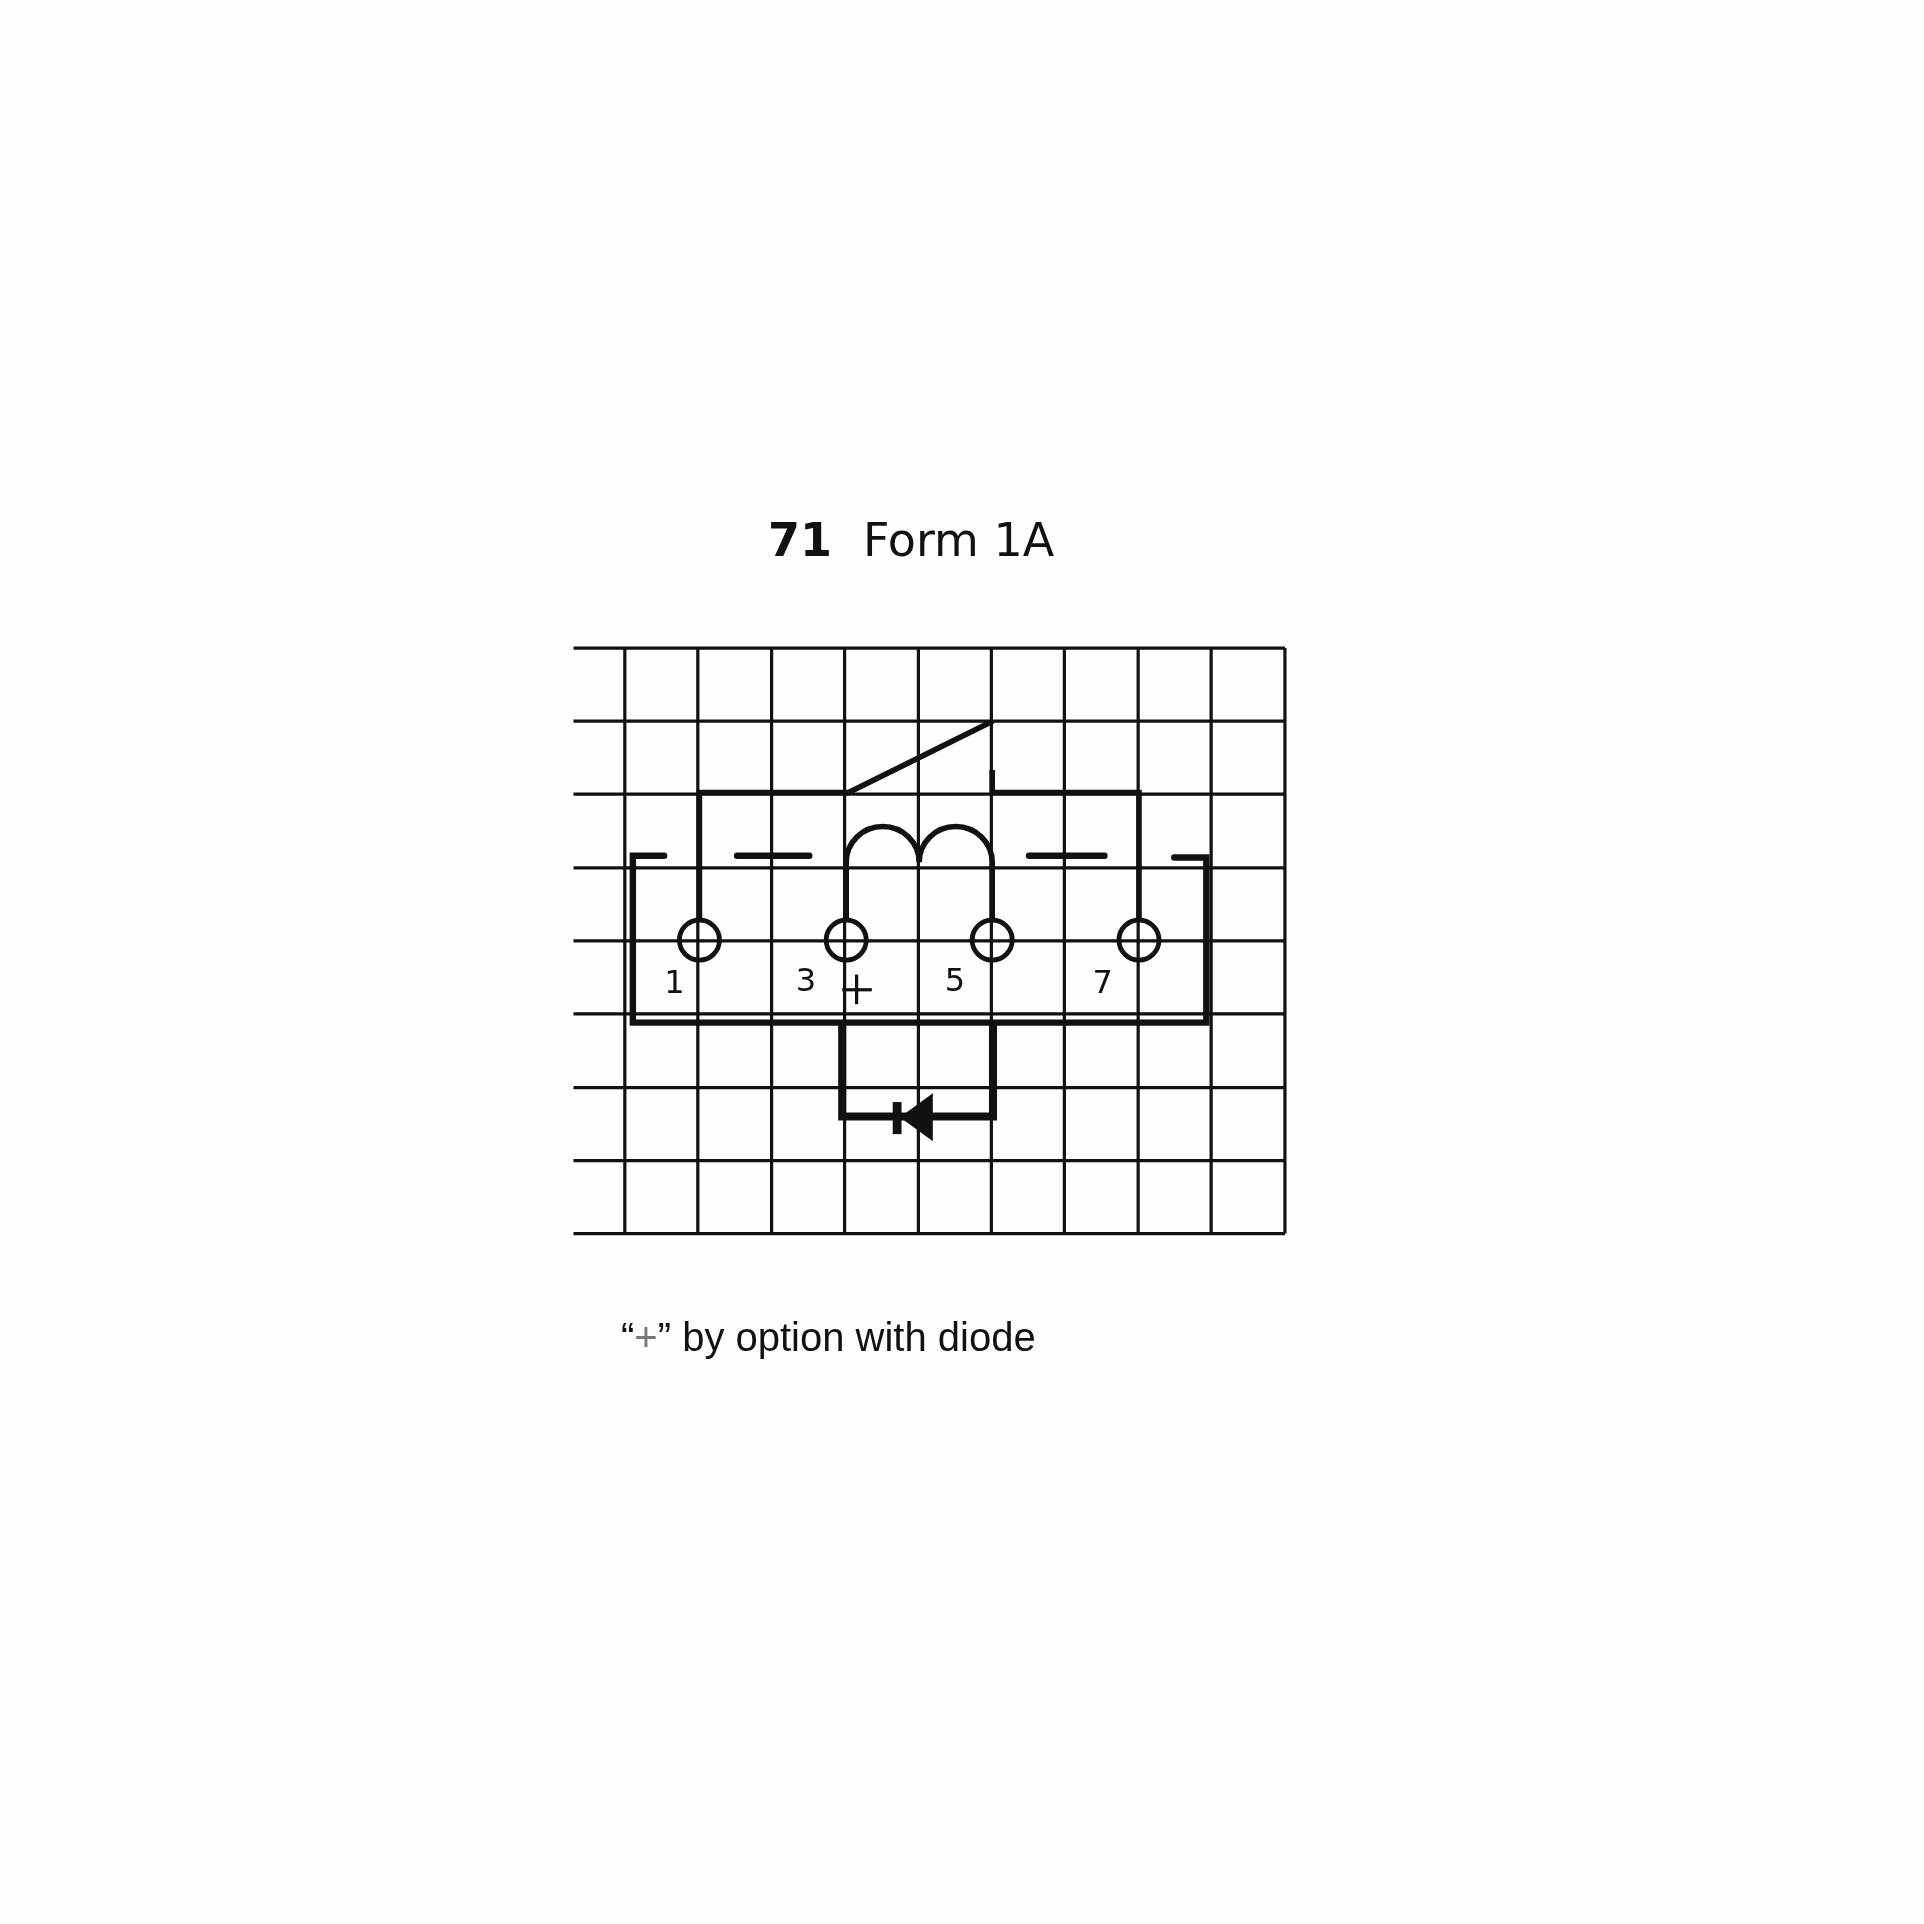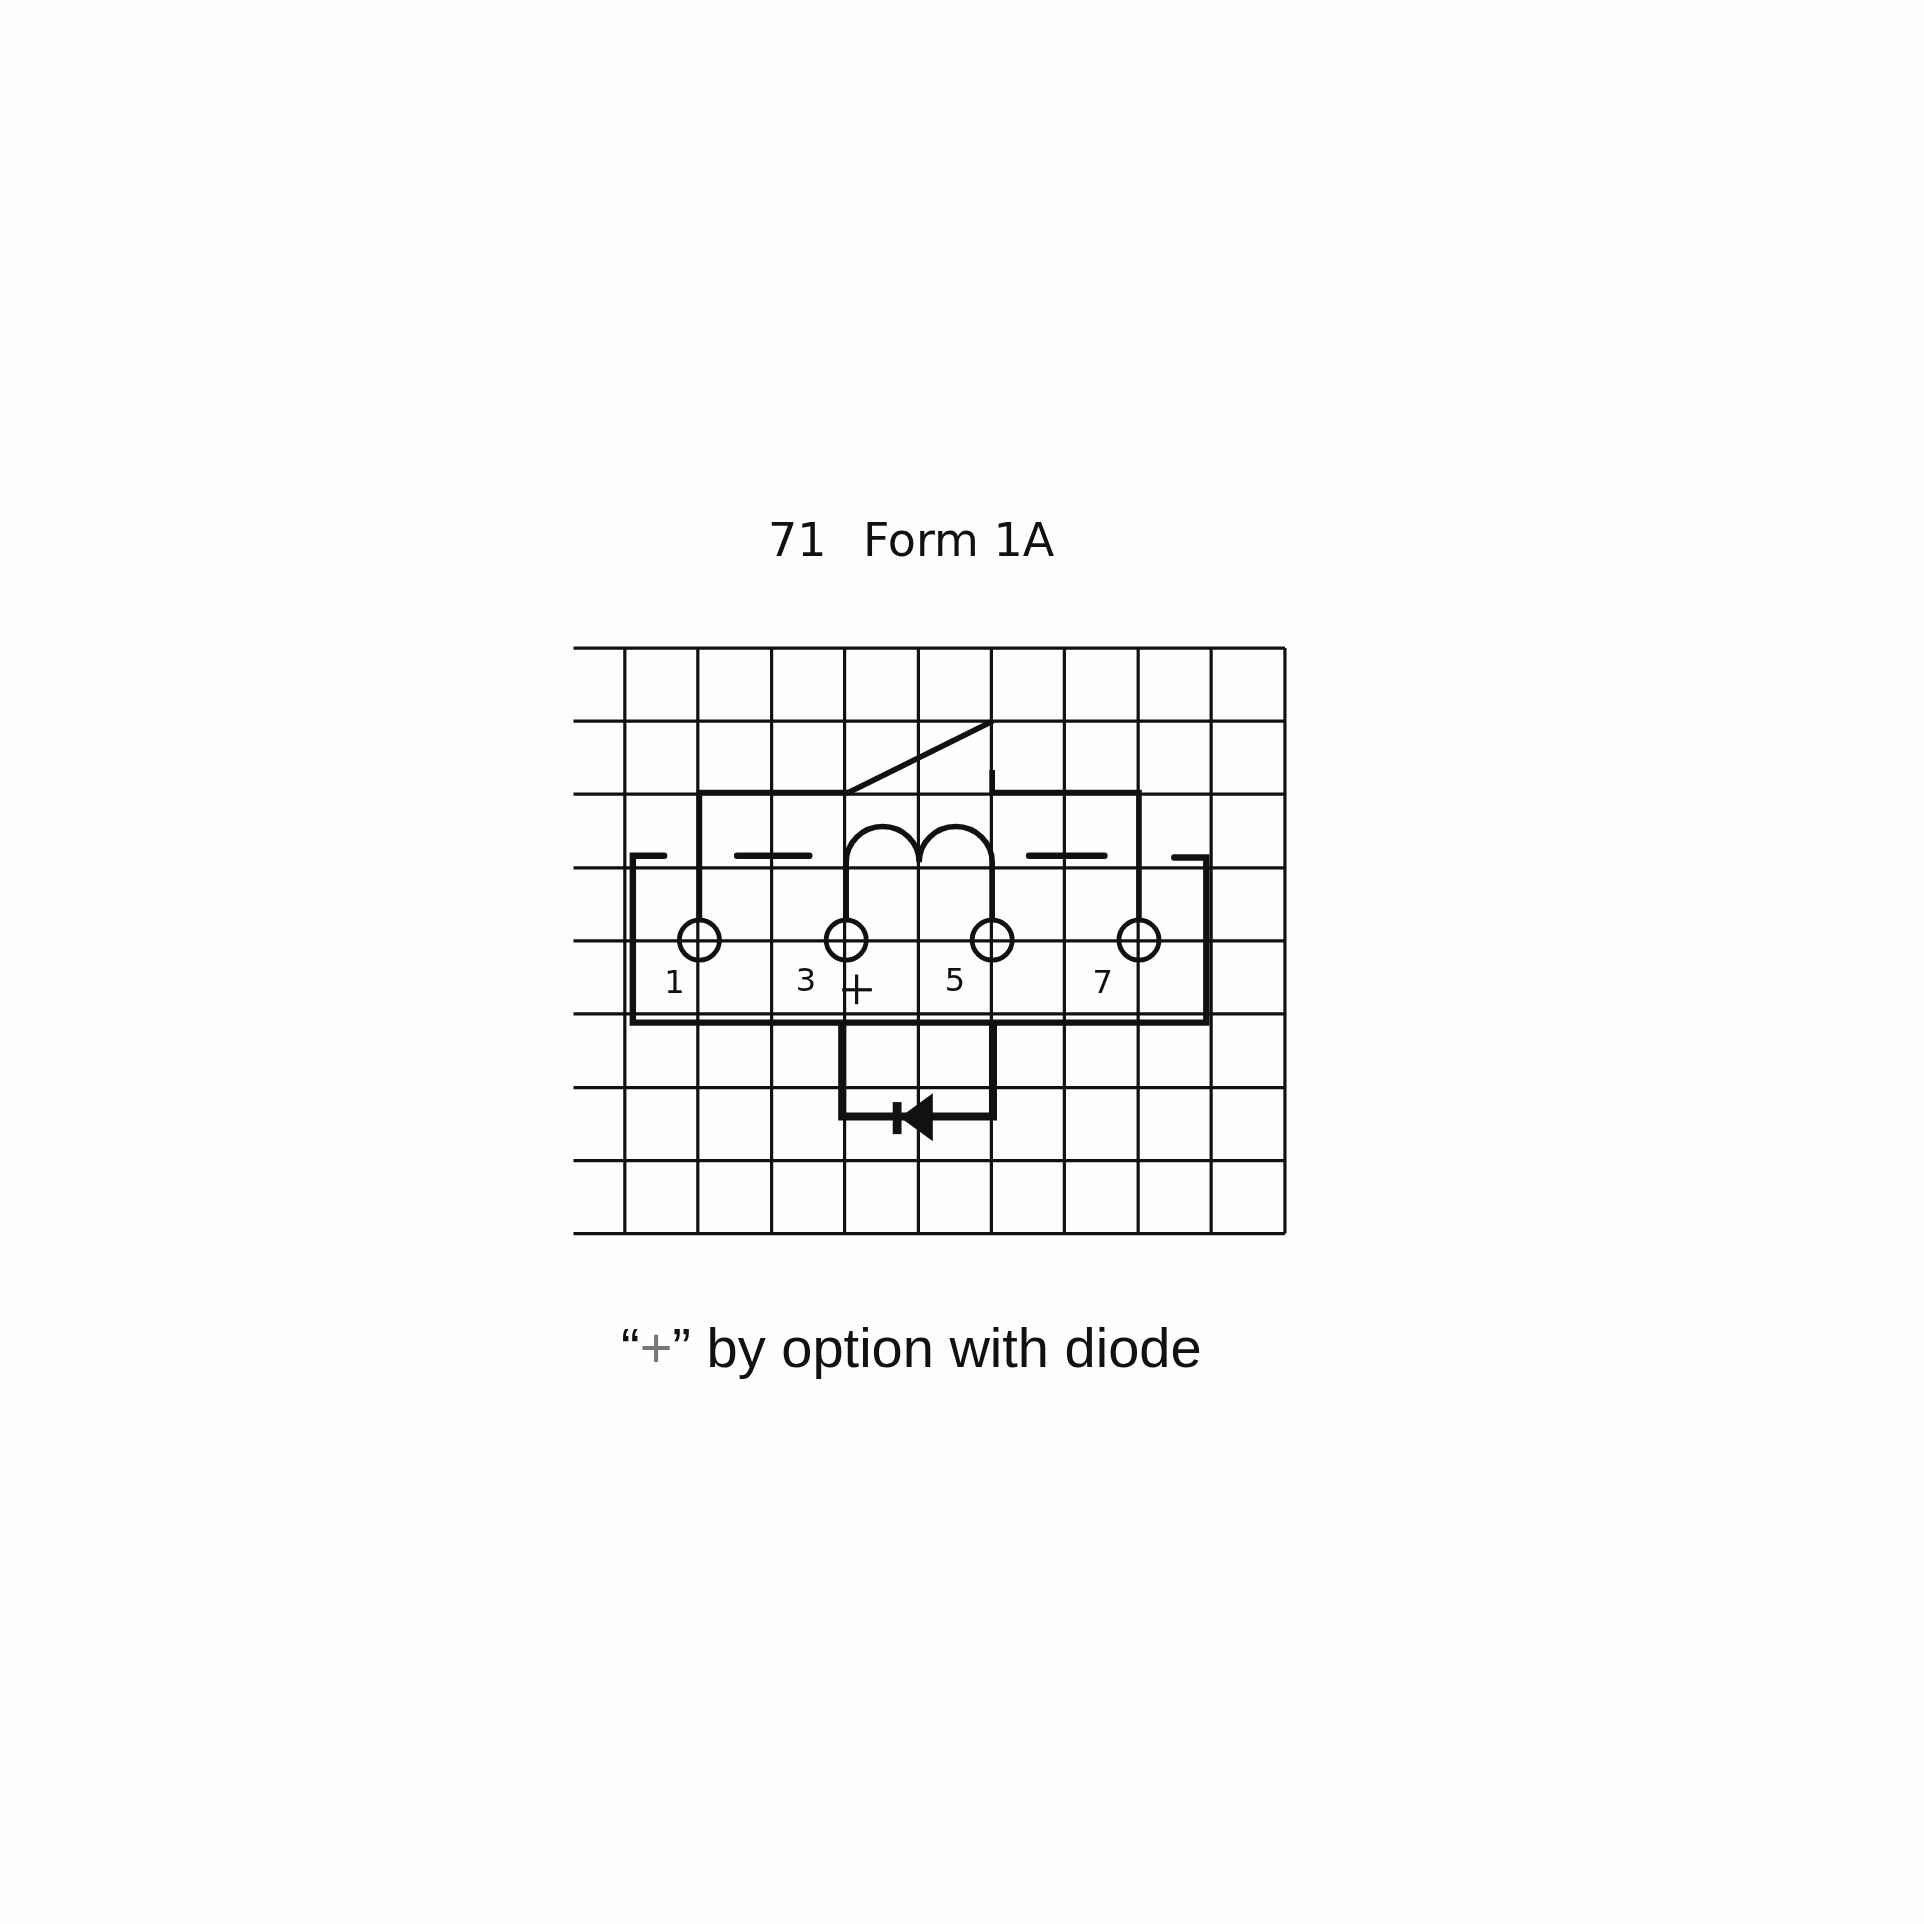--- a/index.html
+++ b/index.html
@@ -1,23 +1,23 @@
 <!DOCTYPE html>
 <html style="font-size:13px"><head>
 <meta charset="utf-8">
 <style>
   html, body { margin: 0; padding: 0; background: #fefefe; }
   body { width: 1925px; height: 1925px; position: relative; overflow: hidden;
          font-family: "DejaVu Sans", sans-serif; color: #111; }
   .title { position: absolute; top: 513px; left: 768px; font-size: 46px;
            white-space: pre; letter-spacing: 0px; }
-  .title .num { display: inline-block; width: 95px; }
+  .title .num { display: inline-block; width: 95px; font-weight: bold; }
   .diagram { position: absolute; left: 0; top: 0; }
   .caption { position: absolute; top: 1315px; left: 621px; font-family: "Liberation Sans", sans-serif;
-             font-size: 56px; white-space: pre; }
+             font-size: 40px; white-space: pre; }
   .caption .plus { color: #777; }
   .lbl { font-family: "DejaVu Sans", sans-serif; font-size: 40px; fill: #111; }
 </style>
 </head>
 <body>
 
 <div class="title"><span class="num">71</span><span>Form 1A</span></div>
 
 <svg class="diagram" width="1925" height="1925" viewBox="0 0 2400 2400" xmlns="http://www.w3.org/2000/svg">
 

